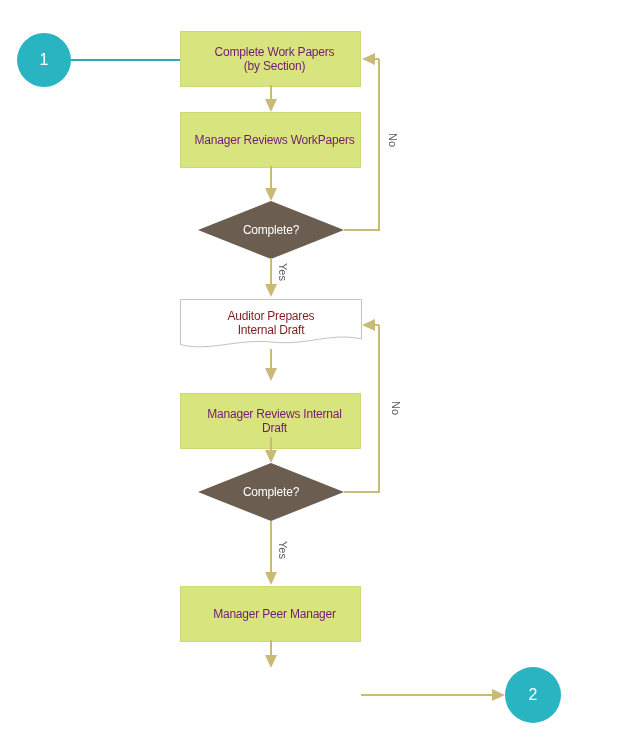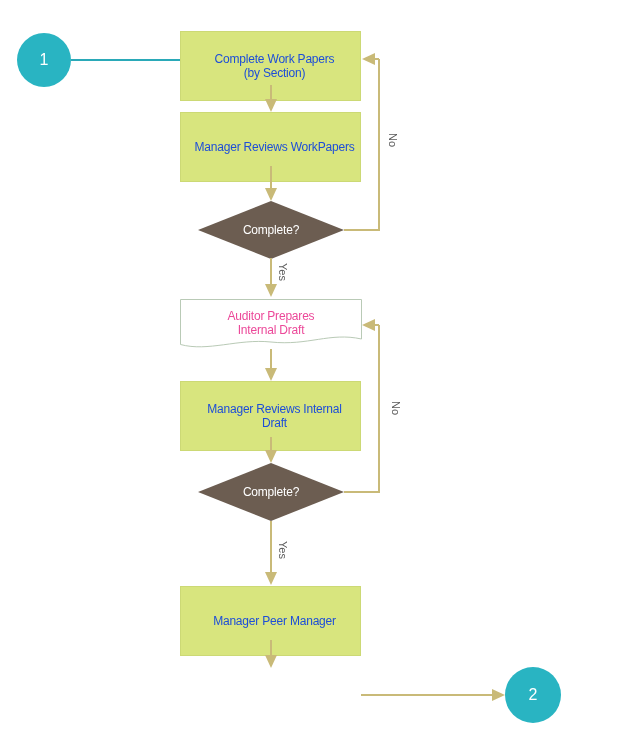--- a/index.html
+++ b/index.html
@@ -9,27 +9,27 @@
   }
   .canvas{
     position:relative;
     width:640px;height:753px;
     background:#ffffff;
     overflow:hidden;
   }
   
   .process{
     position:absolute;
-    width:181px;height:70px;
+    width:181px;height:56px;
     background:#d8e57e;
     border:1px solid #ccd975;
     box-sizing:border-box;
     display:flex;align-items:center;justify-content:center;
     text-align:center;
-    color:#1d4ed8;
+    color:#701a75;
     font-size:12px;line-height:1.2;
     letter-spacing:-0.2px;
     white-space:pre-line;
     padding-left:8px;
   }
   .decision{
     position:absolute;
     width:146px;height:58px;
     background:#6c5d51;
     clip-path:polygon(50% 0,100% 50%,50% 100%,0 50%);
@@ -46,21 +46,21 @@
     color:#ffffff;font-size:16px;
   }
   .document{
     position:absolute;
     width:182px;height:56px;
   }
   .document svg{position:absolute;left:0;top:0;}
   .document .doc-label{
     position:absolute;left:0;top:5px;width:182px;height:38px;
     display:flex;align-items:center;justify-content:center;
-    text-align:center;color:#ec4899;font-size:12px;line-height:1.2;
+    text-align:center;color:#7f1d1d;font-size:12px;line-height:1.2;
     letter-spacing:-0.2px;white-space:pre-line;
   }
   
   .line{position:absolute;background:#c9ba78;}
   .line.teal{background:#2aa9b8;}
   .arrow{position:absolute;width:0;height:0;}
   .arrow.down{border-left:6px solid transparent;border-right:6px solid transparent;border-top:13px solid #c9ba78;}
   .arrow.left{border-top:6px solid transparent;border-bottom:6px solid transparent;border-right:13px solid #c9ba78;}
   .arrow.right{border-top:6px solid transparent;border-bottom:6px solid transparent;border-left:13px solid #c9ba78;}
   .edge-label{
@@ -110,21 +110,21 @@
     <svg width="182" height="56" viewBox="0 0 182 56">
       <path d="M0.5,0.5 L181.5,0.5 L181.5,40 C150,33 128,47 91,43 C58,39.5 28,53 0.5,45.5 Z" fill="#ffffff" stroke="#b9cab6" stroke-width="1"></path>
     </svg>
     <div class="doc-label">Auditor Prepares
 Internal Draft</div>
   </div>
 
   <div class="line" style="left:270px;top:349px;width:2px;height:20px;"></div>
   <div class="arrow down" style="left:265px;top:368px;"></div>
 
-  <div class="process" style="left:180px;top:381px;">Manager Reviews Internal
+  <div class="process" style="left:180px;top:393px;">Manager Reviews Internal
 Draft</div>
 
   <div class="line" style="left:270px;top:437px;width:2px;height:14px;"></div>
   <div class="arrow down" style="left:265px;top:450px;"></div>
 
   <div class="decision" style="left:198px;top:463px;">
     <span>Complete?</span>
   </div>
 
   <div class="line" style="left:344px;top:491px;width:35px;height:2px;"></div>

